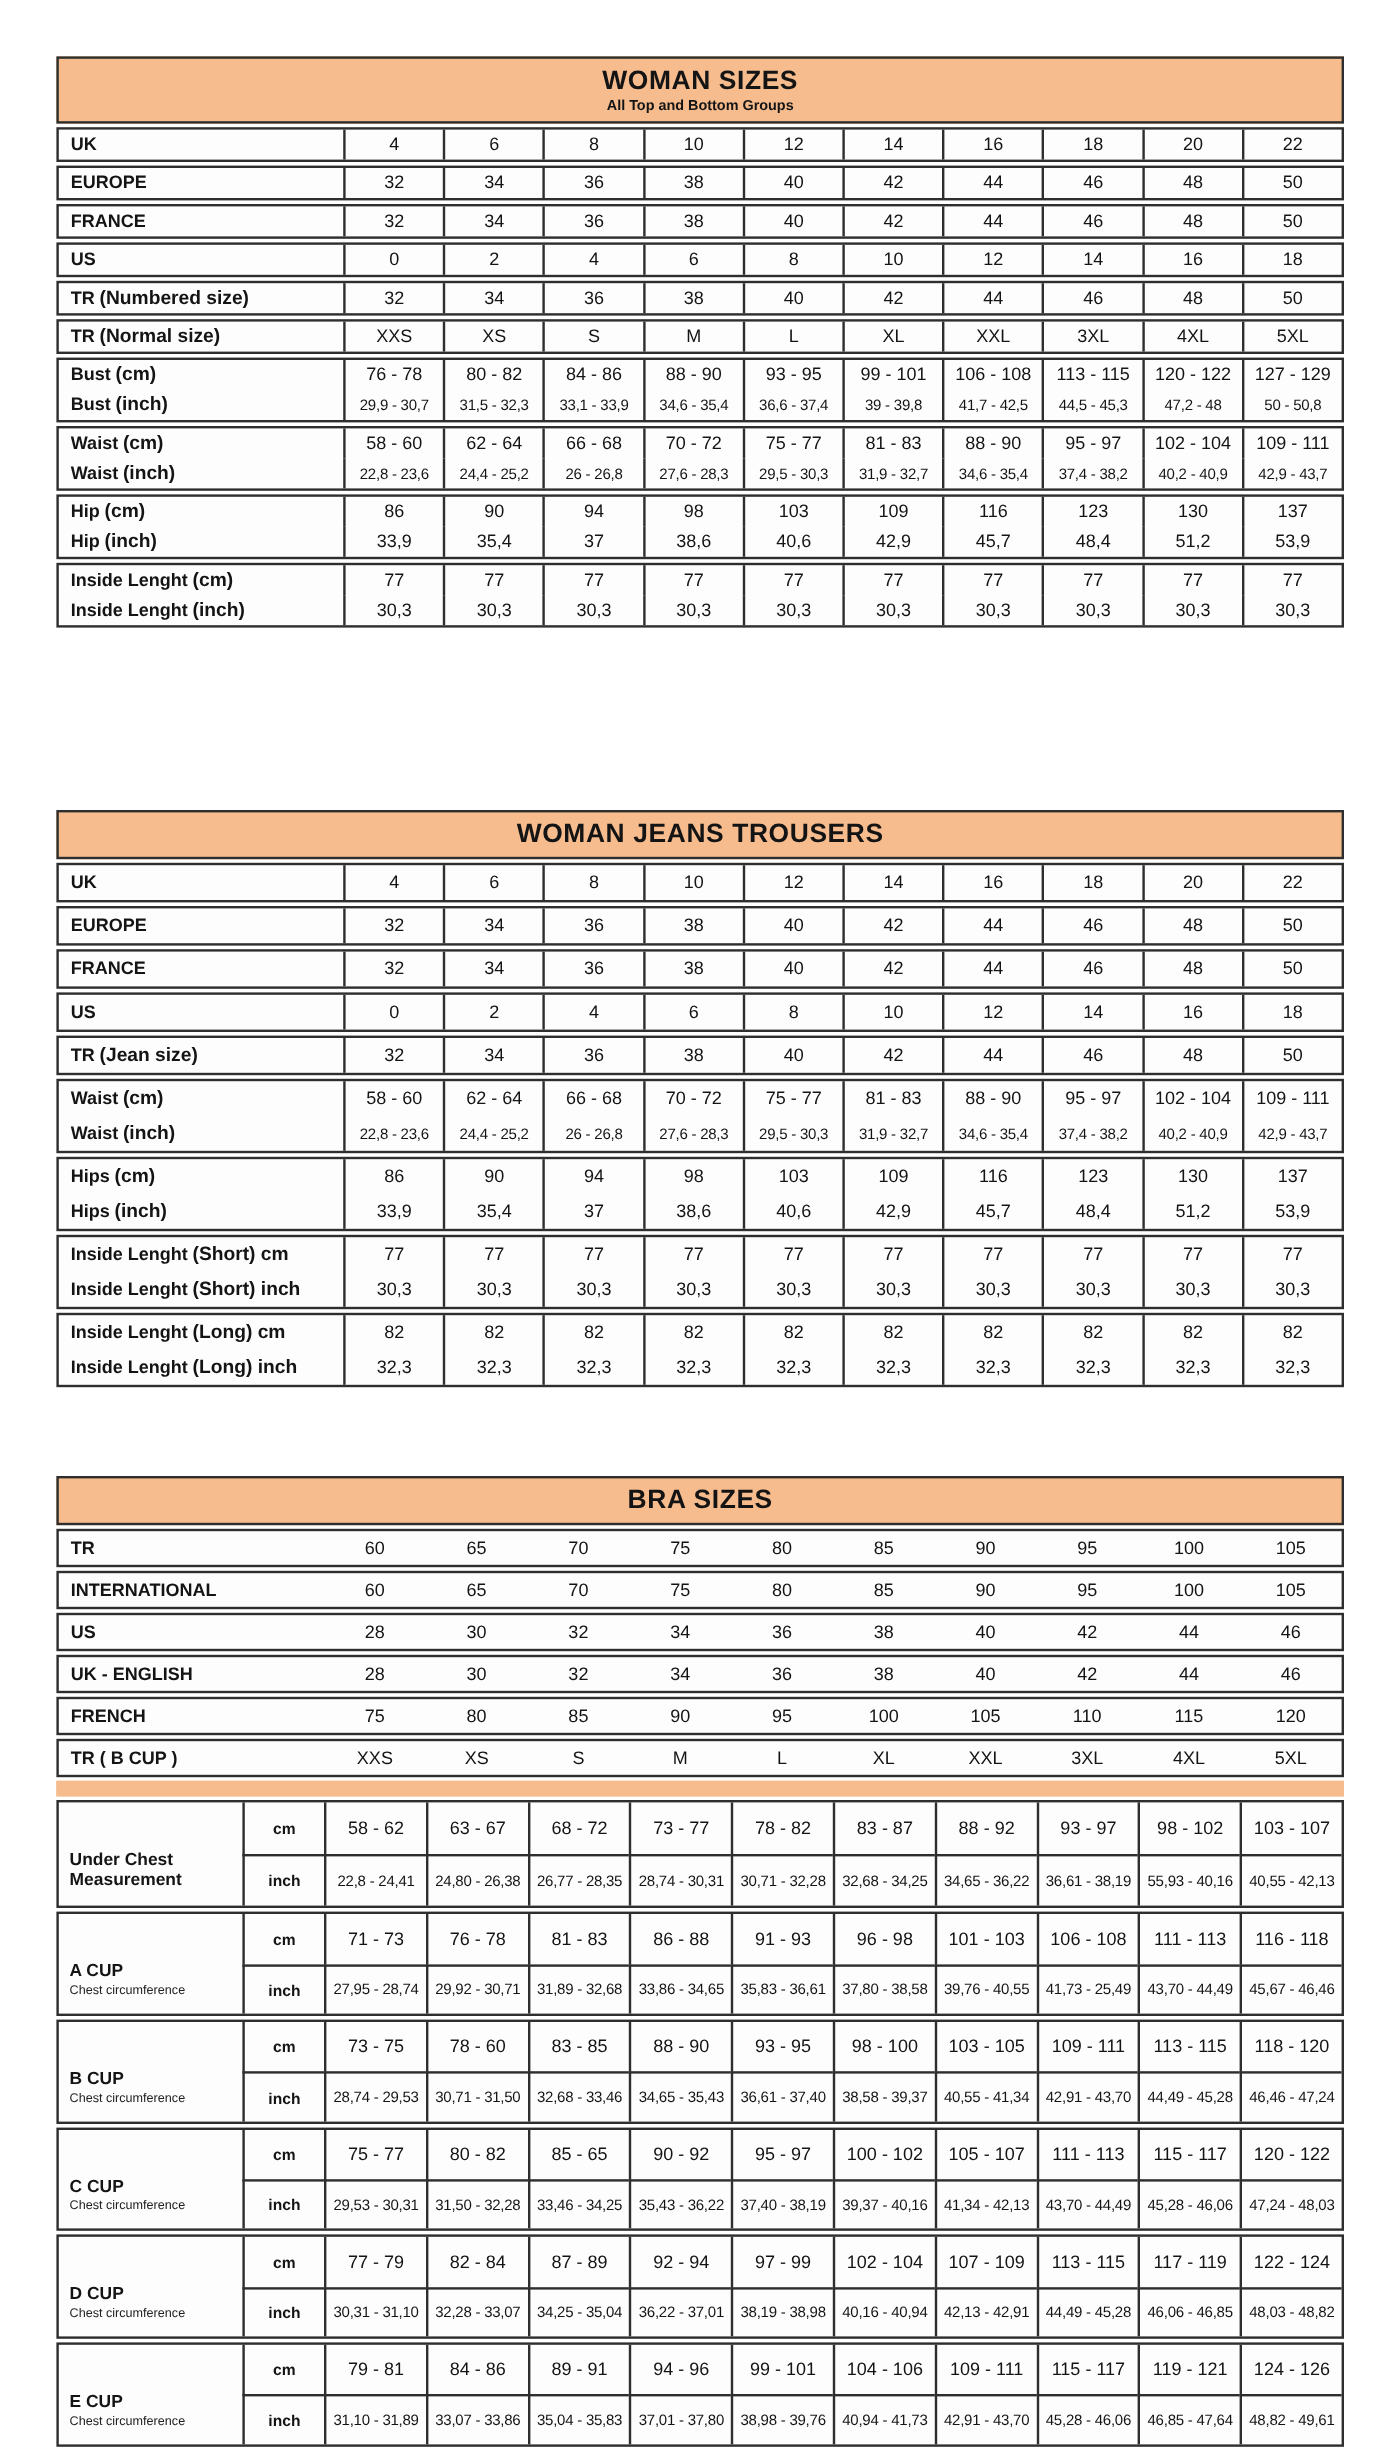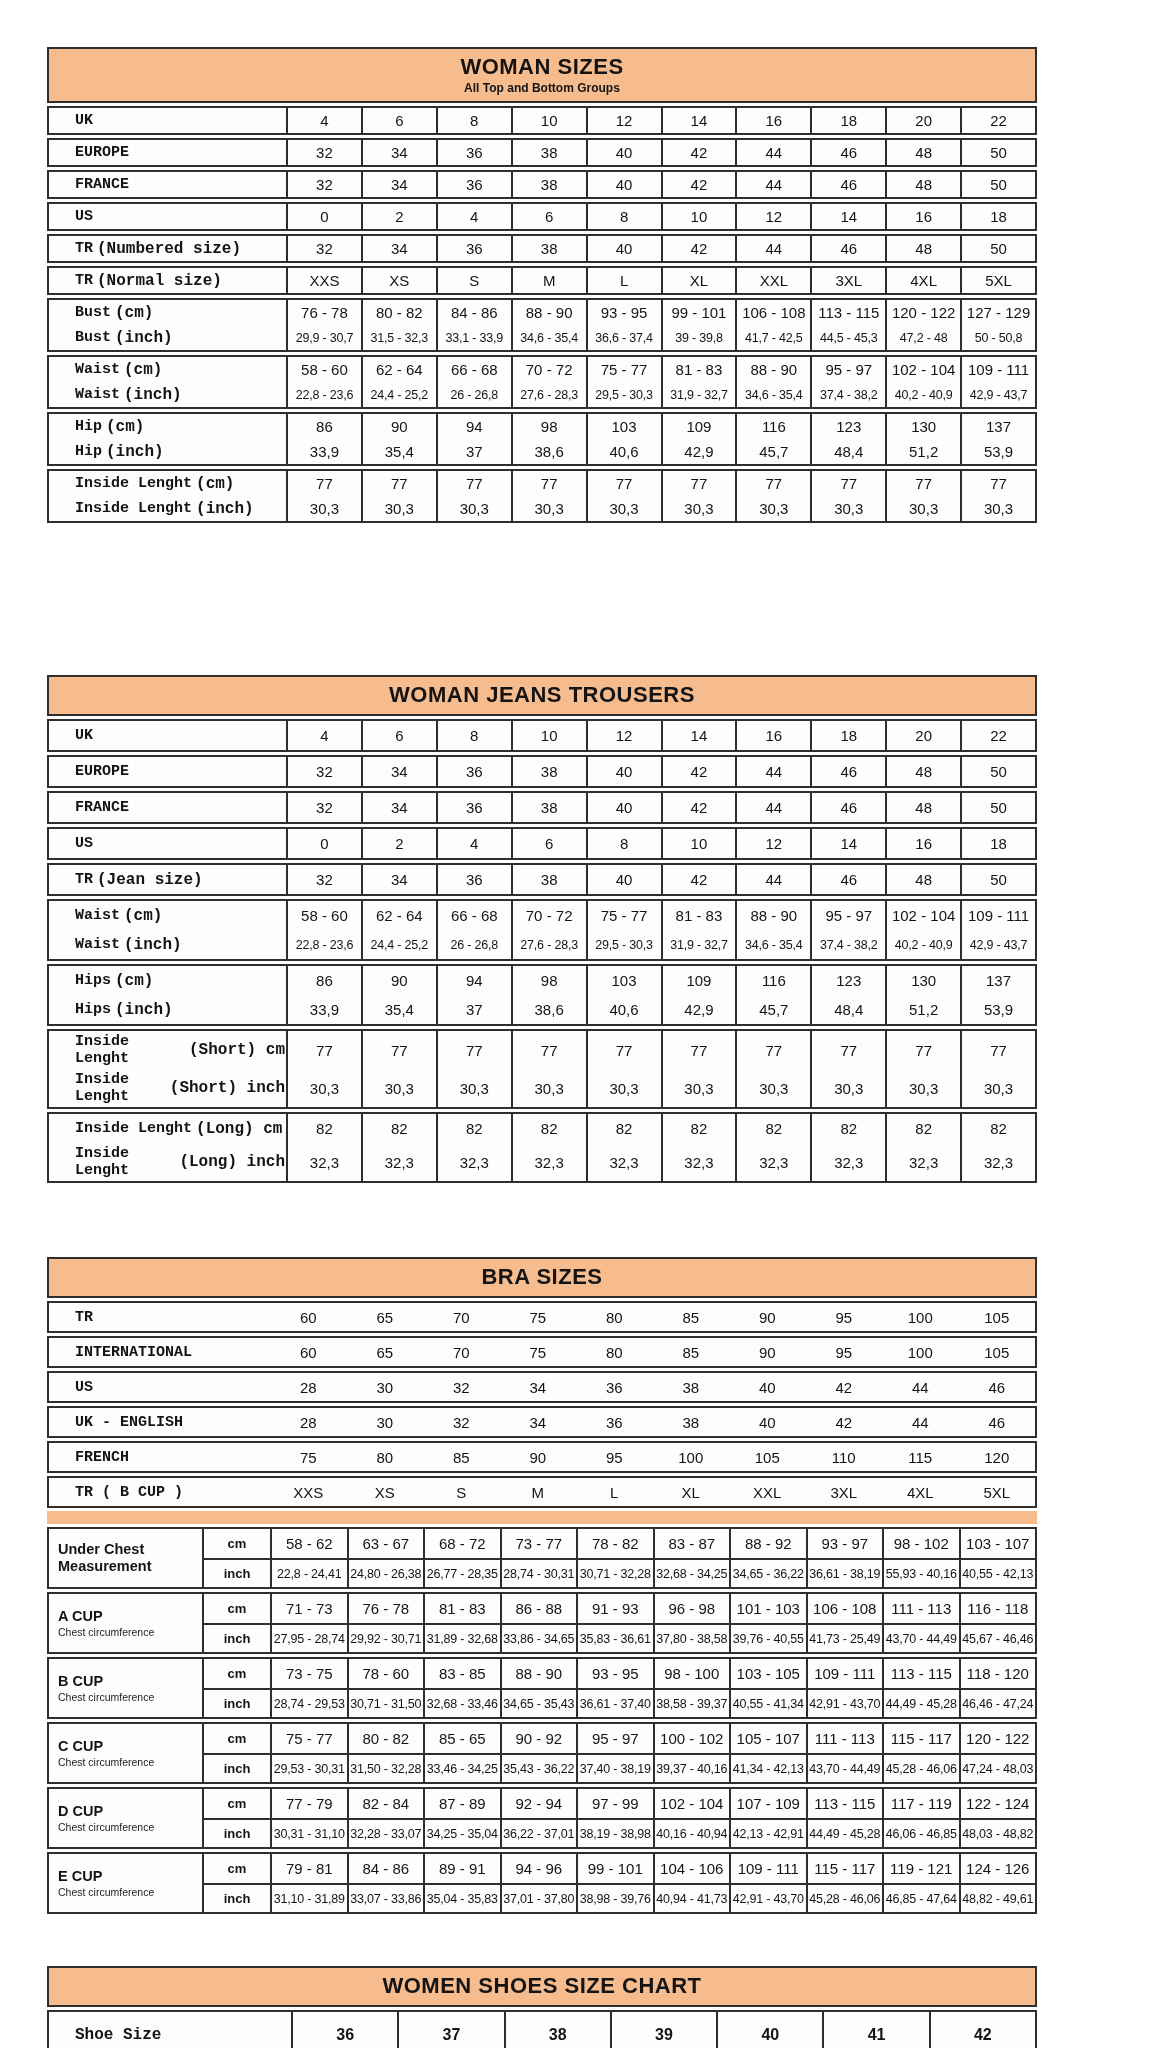--- a/index.html
+++ b/index.html
@@ -9,21 +9,21 @@
     --rowbg:#fdfdfd;
   }
   *{box-sizing:border-box;margin:0;padding:0}
   html,body{background:#ffffff}
   body{
     width:1164px;min-height:2048px;
     font-family:"Liberation Sans", sans-serif;
     color:var(--text);
   }
   #doc{padding:47px 44px 40px 47px}
-  .size-table{width:990px}
+  .size-table{width:1073px}
   .woman-sizes{margin-bottom:152px}
   .woman-jeans-trousers{margin-bottom:74px}
   .bra-sizes{margin-bottom:52px}
 
   .thead{
     background:var(--peach);
     border:2px solid var(--border);
     text-align:center;
     padding:5px 0 6px 0;
   }
@@ -42,37 +42,38 @@
   .women-shoes .row{grid-template-columns:242px repeat(7,1fr);min-height:46px}
 
   .cell{
     display:flex;align-items:center;justify-content:center;
     border-left:2px solid var(--border);
     font-size:15px;padding:2px 1px;text-align:center;
   }
   .bra-sizes .plain .cell{border-left:none}
   .label-cell{
     justify-content:flex-start;border-left:none;
-    padding-left:26px;font-weight:bold;text-align:left;font-family:Liberation Mono, monospace;
+    padding-left:10px;font-weight:bold;text-align:left;
   }
   .label-cell .note{font-weight:bold;font-size:16px;margin-left:4px;white-space:nowrap}
   .val.small{font-size:12.5px;letter-spacing:-.2px}
 
   
   .bra-band{height:13px;background:var(--peach);margin-top:3px;border:1px solid var(--peach)}
   .cup-group{
     display:grid;
     grid-template-columns:153px 68px repeat(10,1fr);
     border:2px solid var(--border);
     margin-top:3px;background:var(--rowbg);
   }
   .cup-label-cell{
     grid-row:1 / span 2;grid-column:1;
     display:flex;flex-direction:column;justify-content:center;
-    padding:3px 4px 3px 9px;
+    padding:3px 4px 13px 9px;
+    margin-top:37px;
   }
   .cup-lab{font-weight:bold;font-size:14.5px;line-height:1.15}
   .cup-sub{font-size:10.5px;margin-top:1px;color:#222}
   .unit-cell{font-weight:bold;font-size:13px}
   .cup-group .cell{min-height:29px}
   .cup-group .r2{border-top:2px solid var(--border)}
 
   
   .women-shoes .label-cell{font-size:16px}
   .women-shoes .group:nth-of-type(1) .cell{font-weight:bold;font-size:16px}

